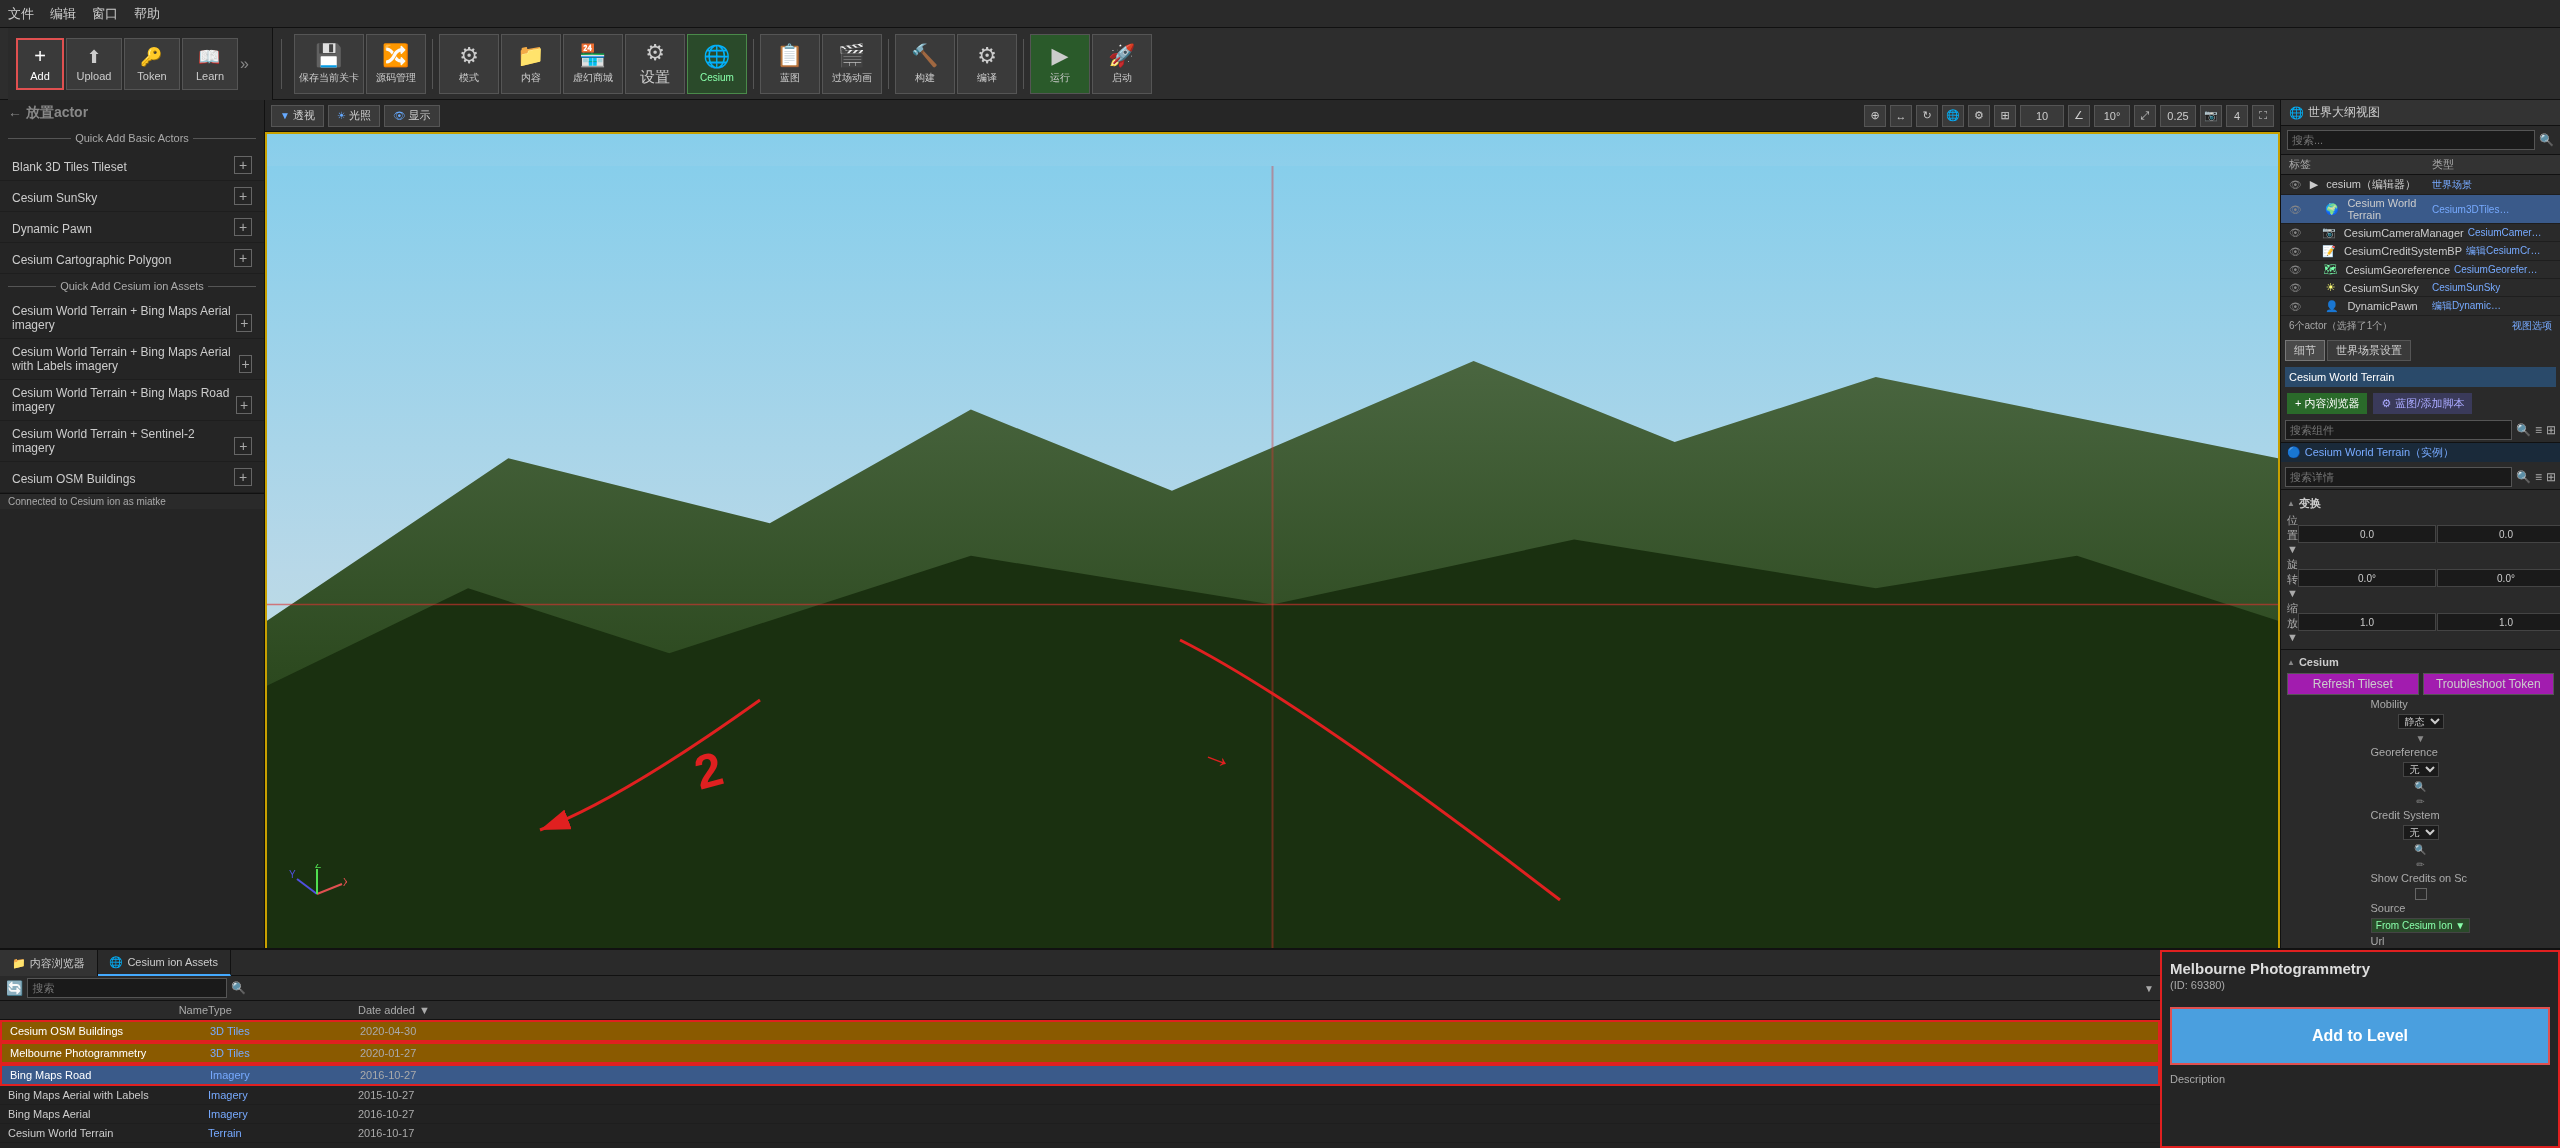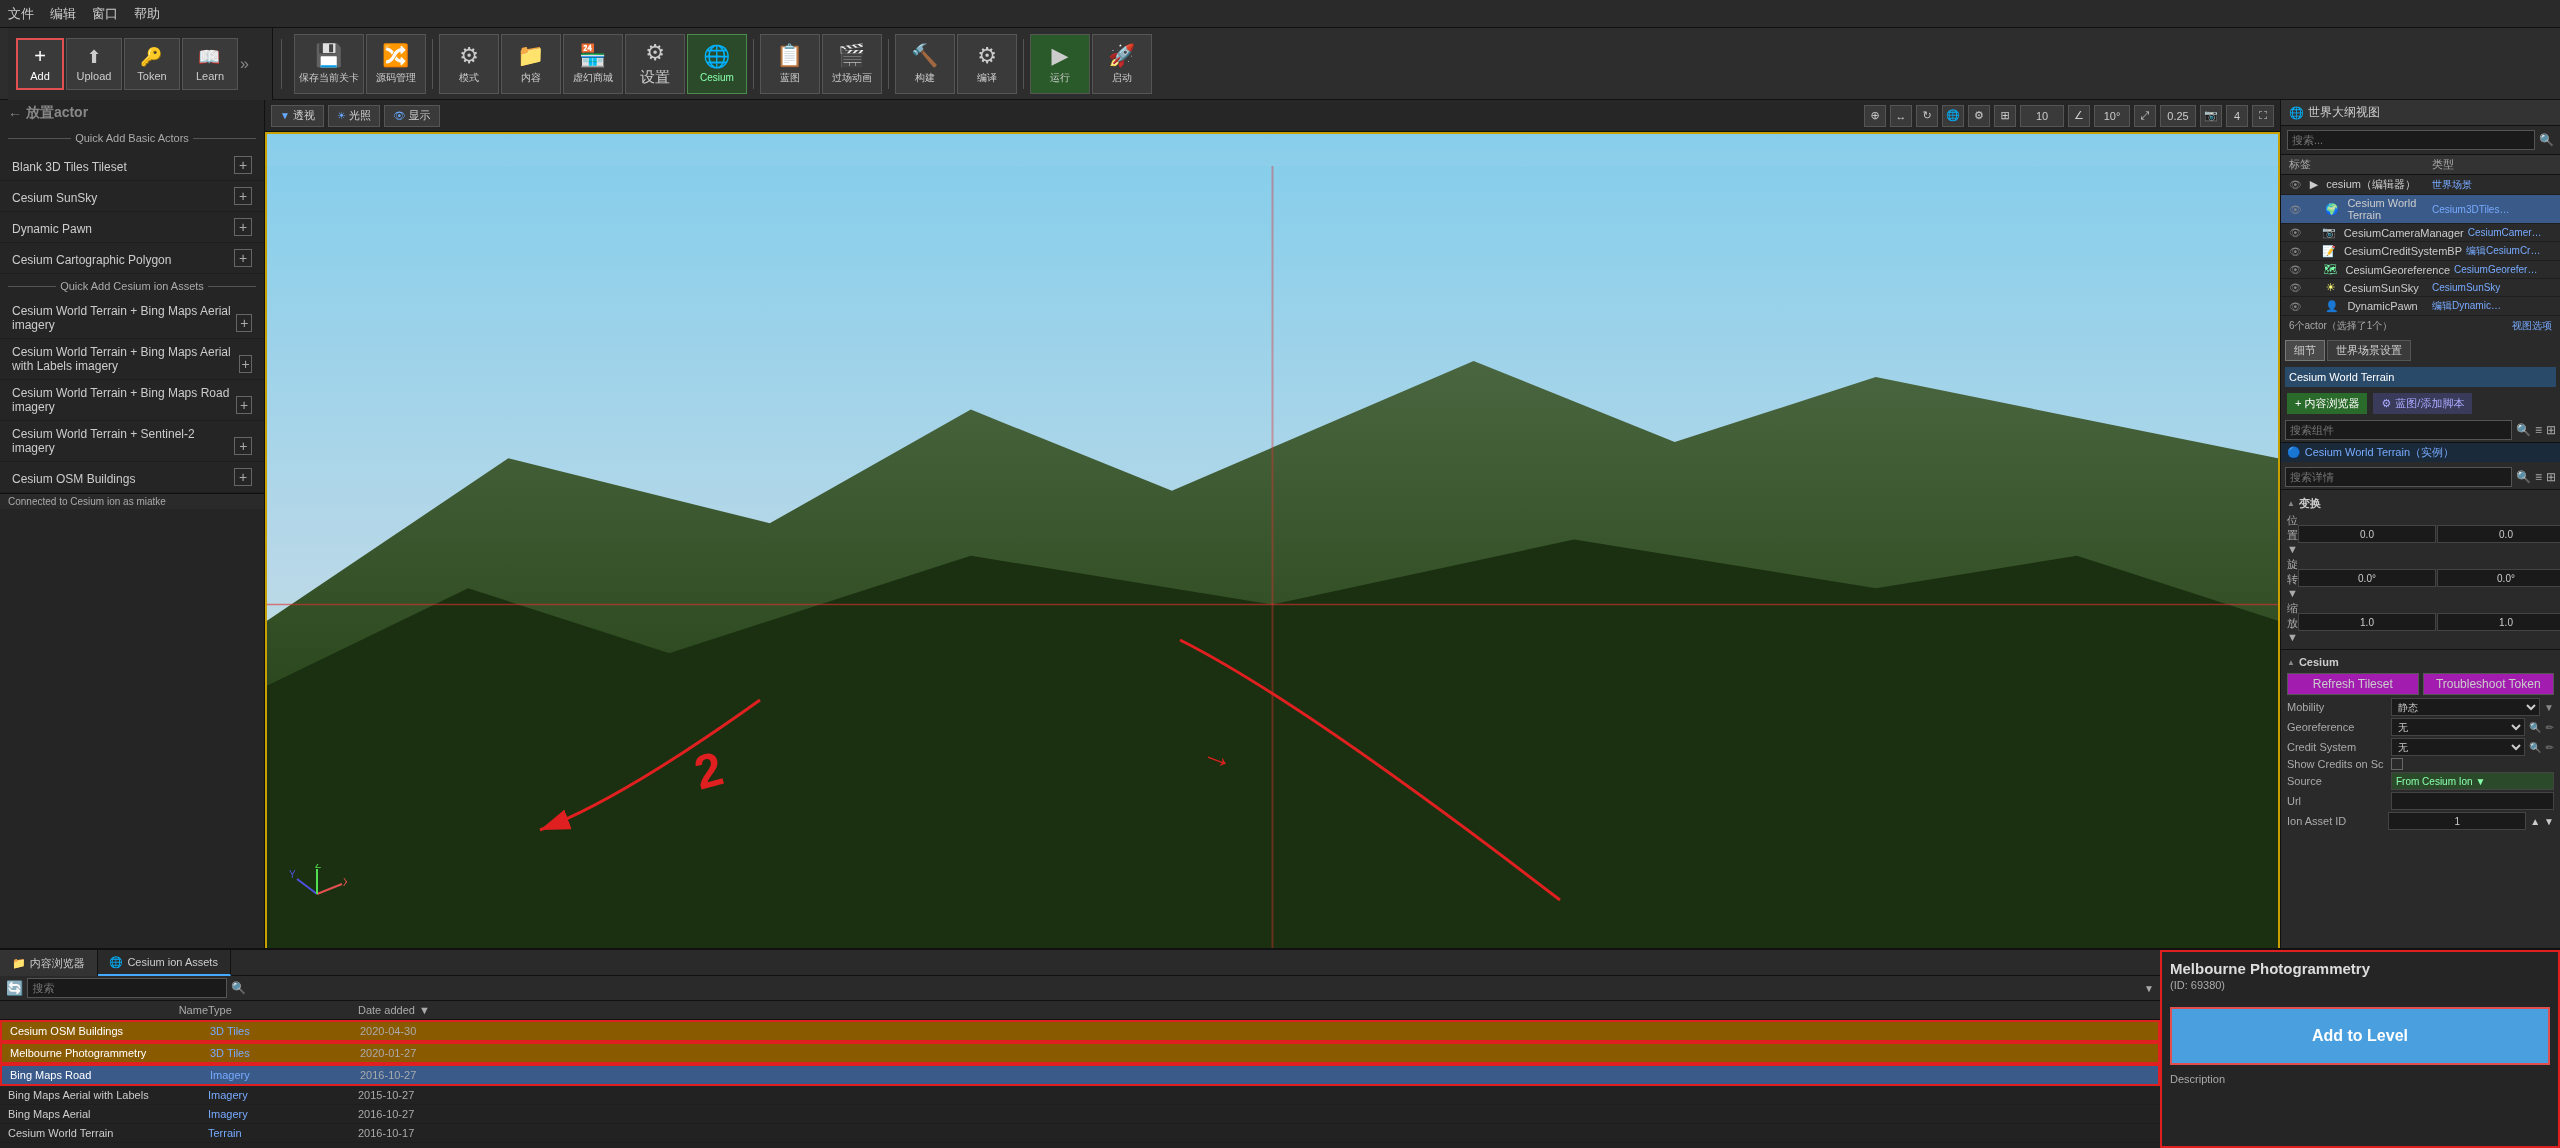--- a/index.html
+++ b/index.html
@@ -407,20 +407,21 @@
       cursor: pointer;
       text-align: center;
     }
 
     .prop-row {
       display: flex;
       align-items: center;
       margin-bottom: 2px;
       font-size: 11px;
       gap: 4px;
+      flex-direction: column;
     }
 
     .prop-label { width: 100px; color: #aaa; white-space: nowrap; }
 
     .prop-value {
       flex: 1;
       background: #1a1a1a;
       border: 1px solid #444;
       color: #ccc;
       padding: 1px 4px;

